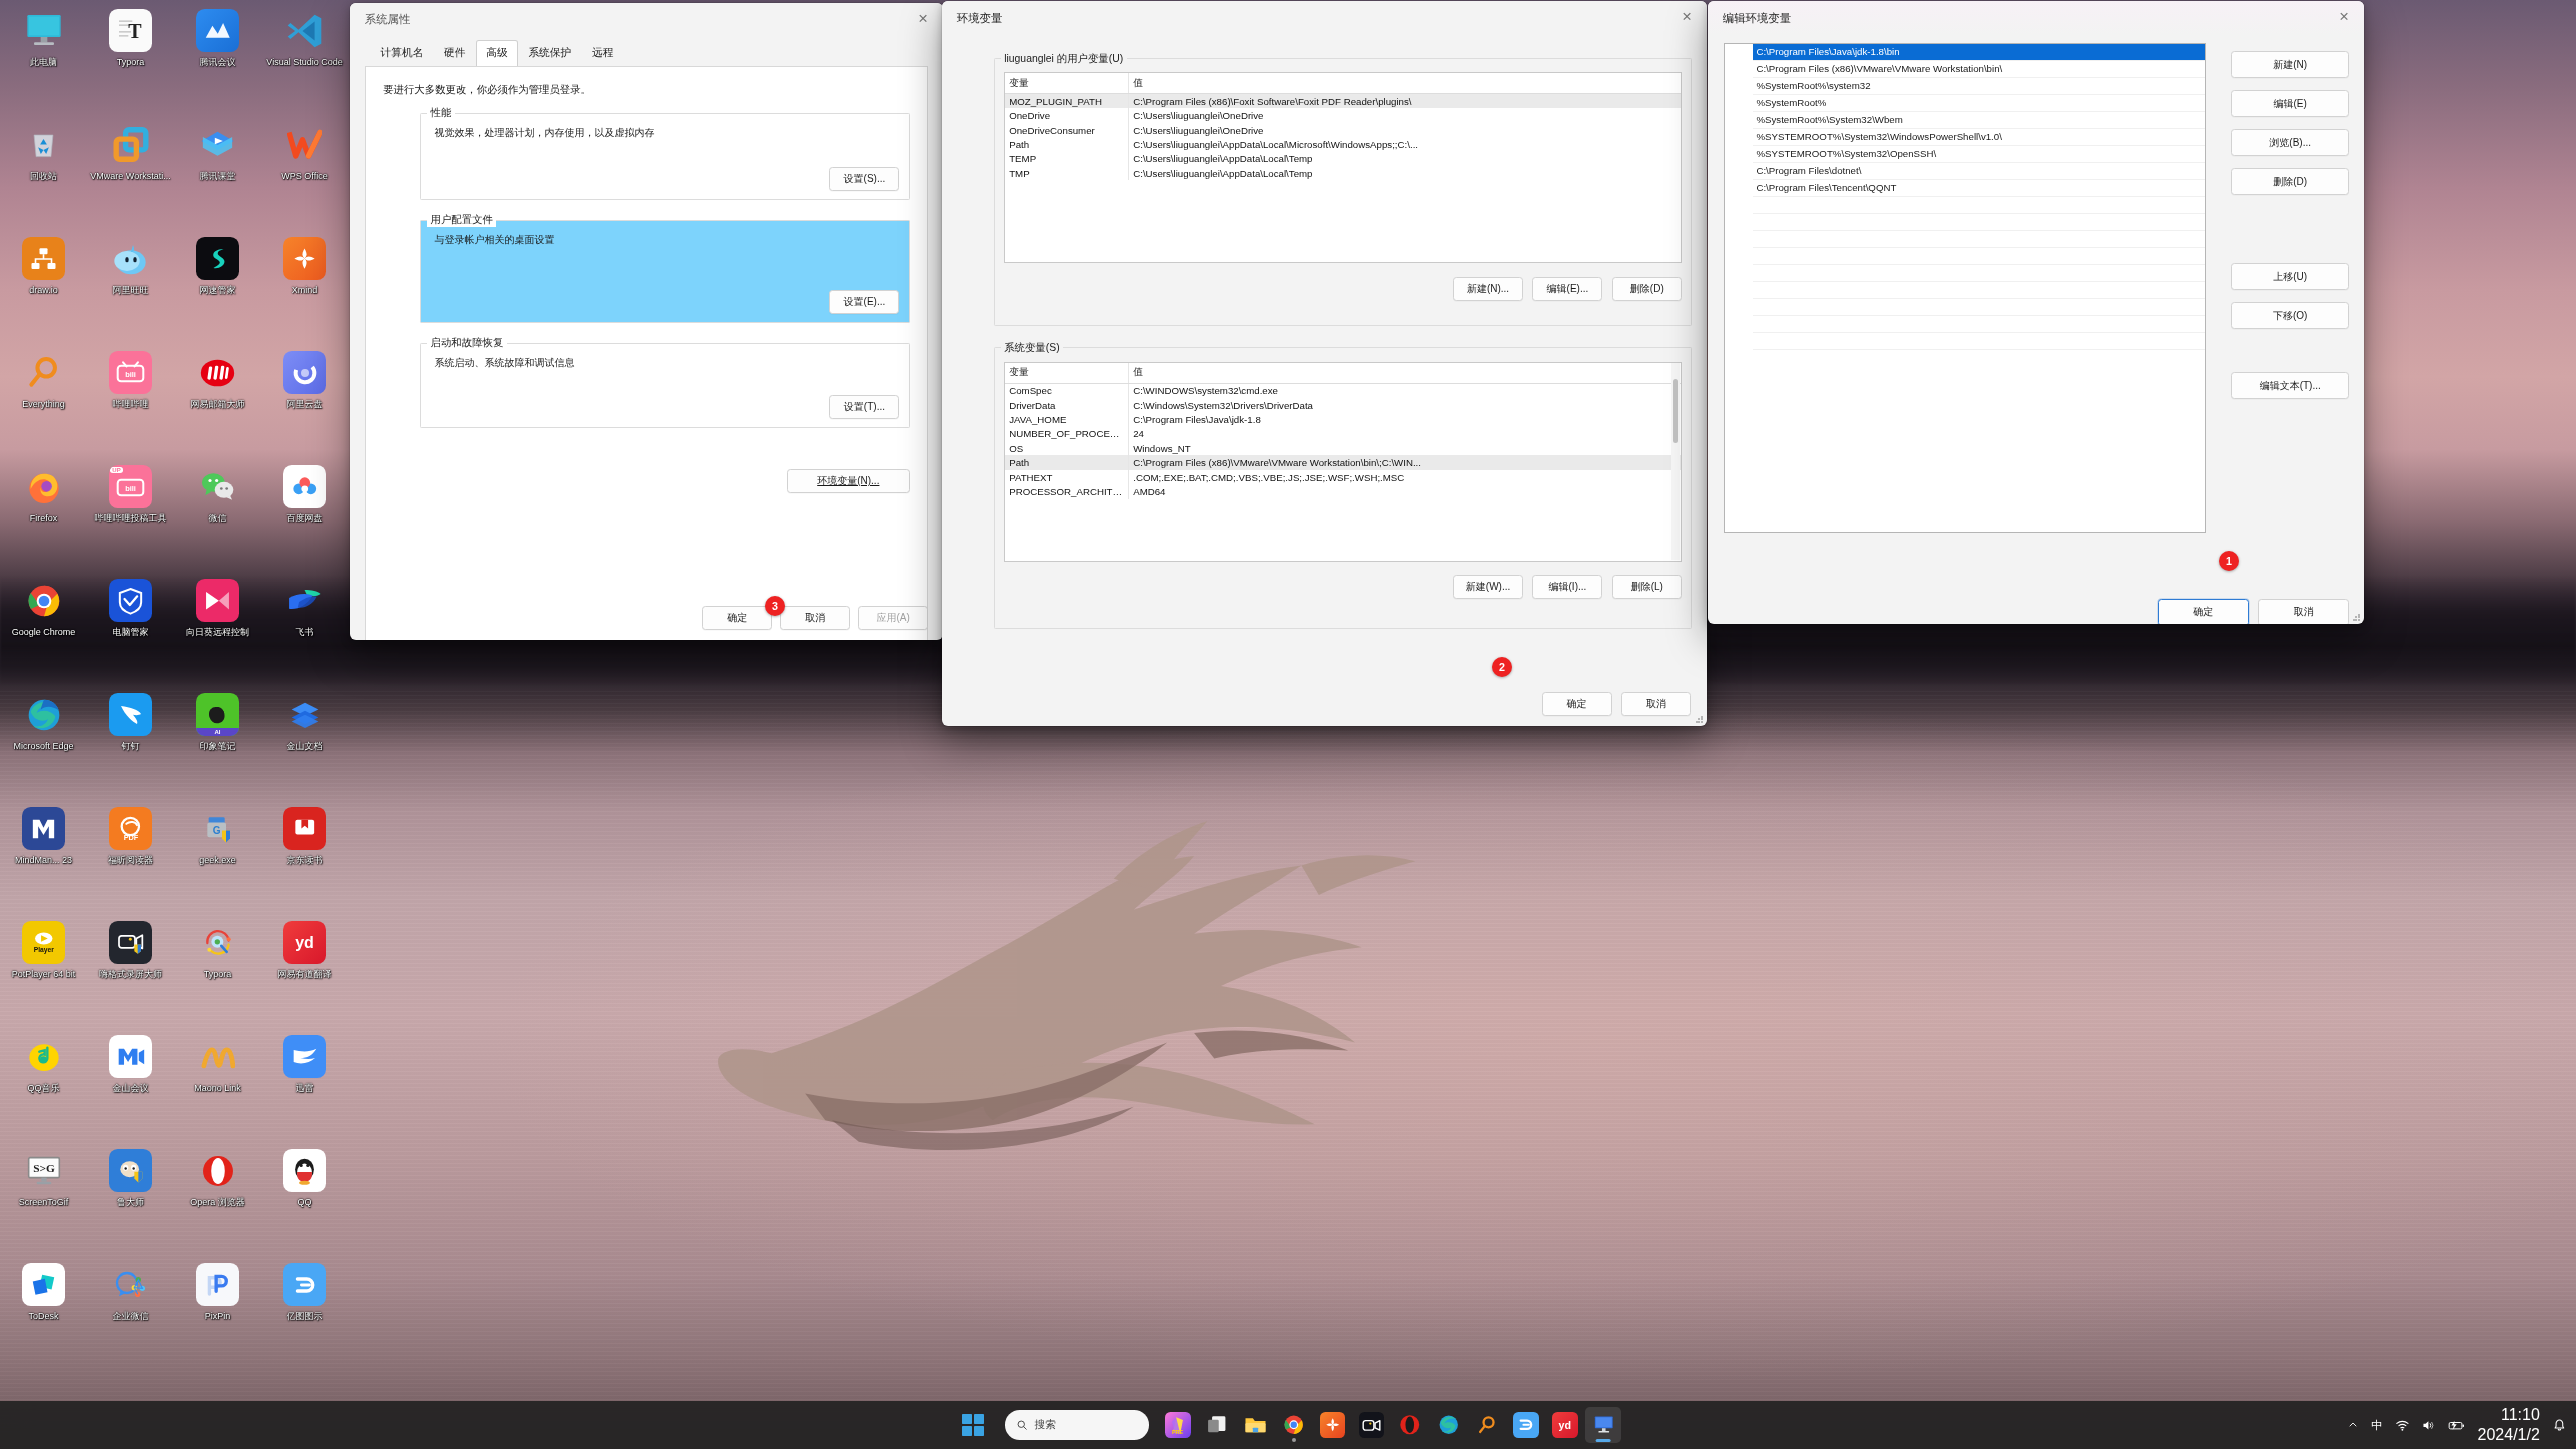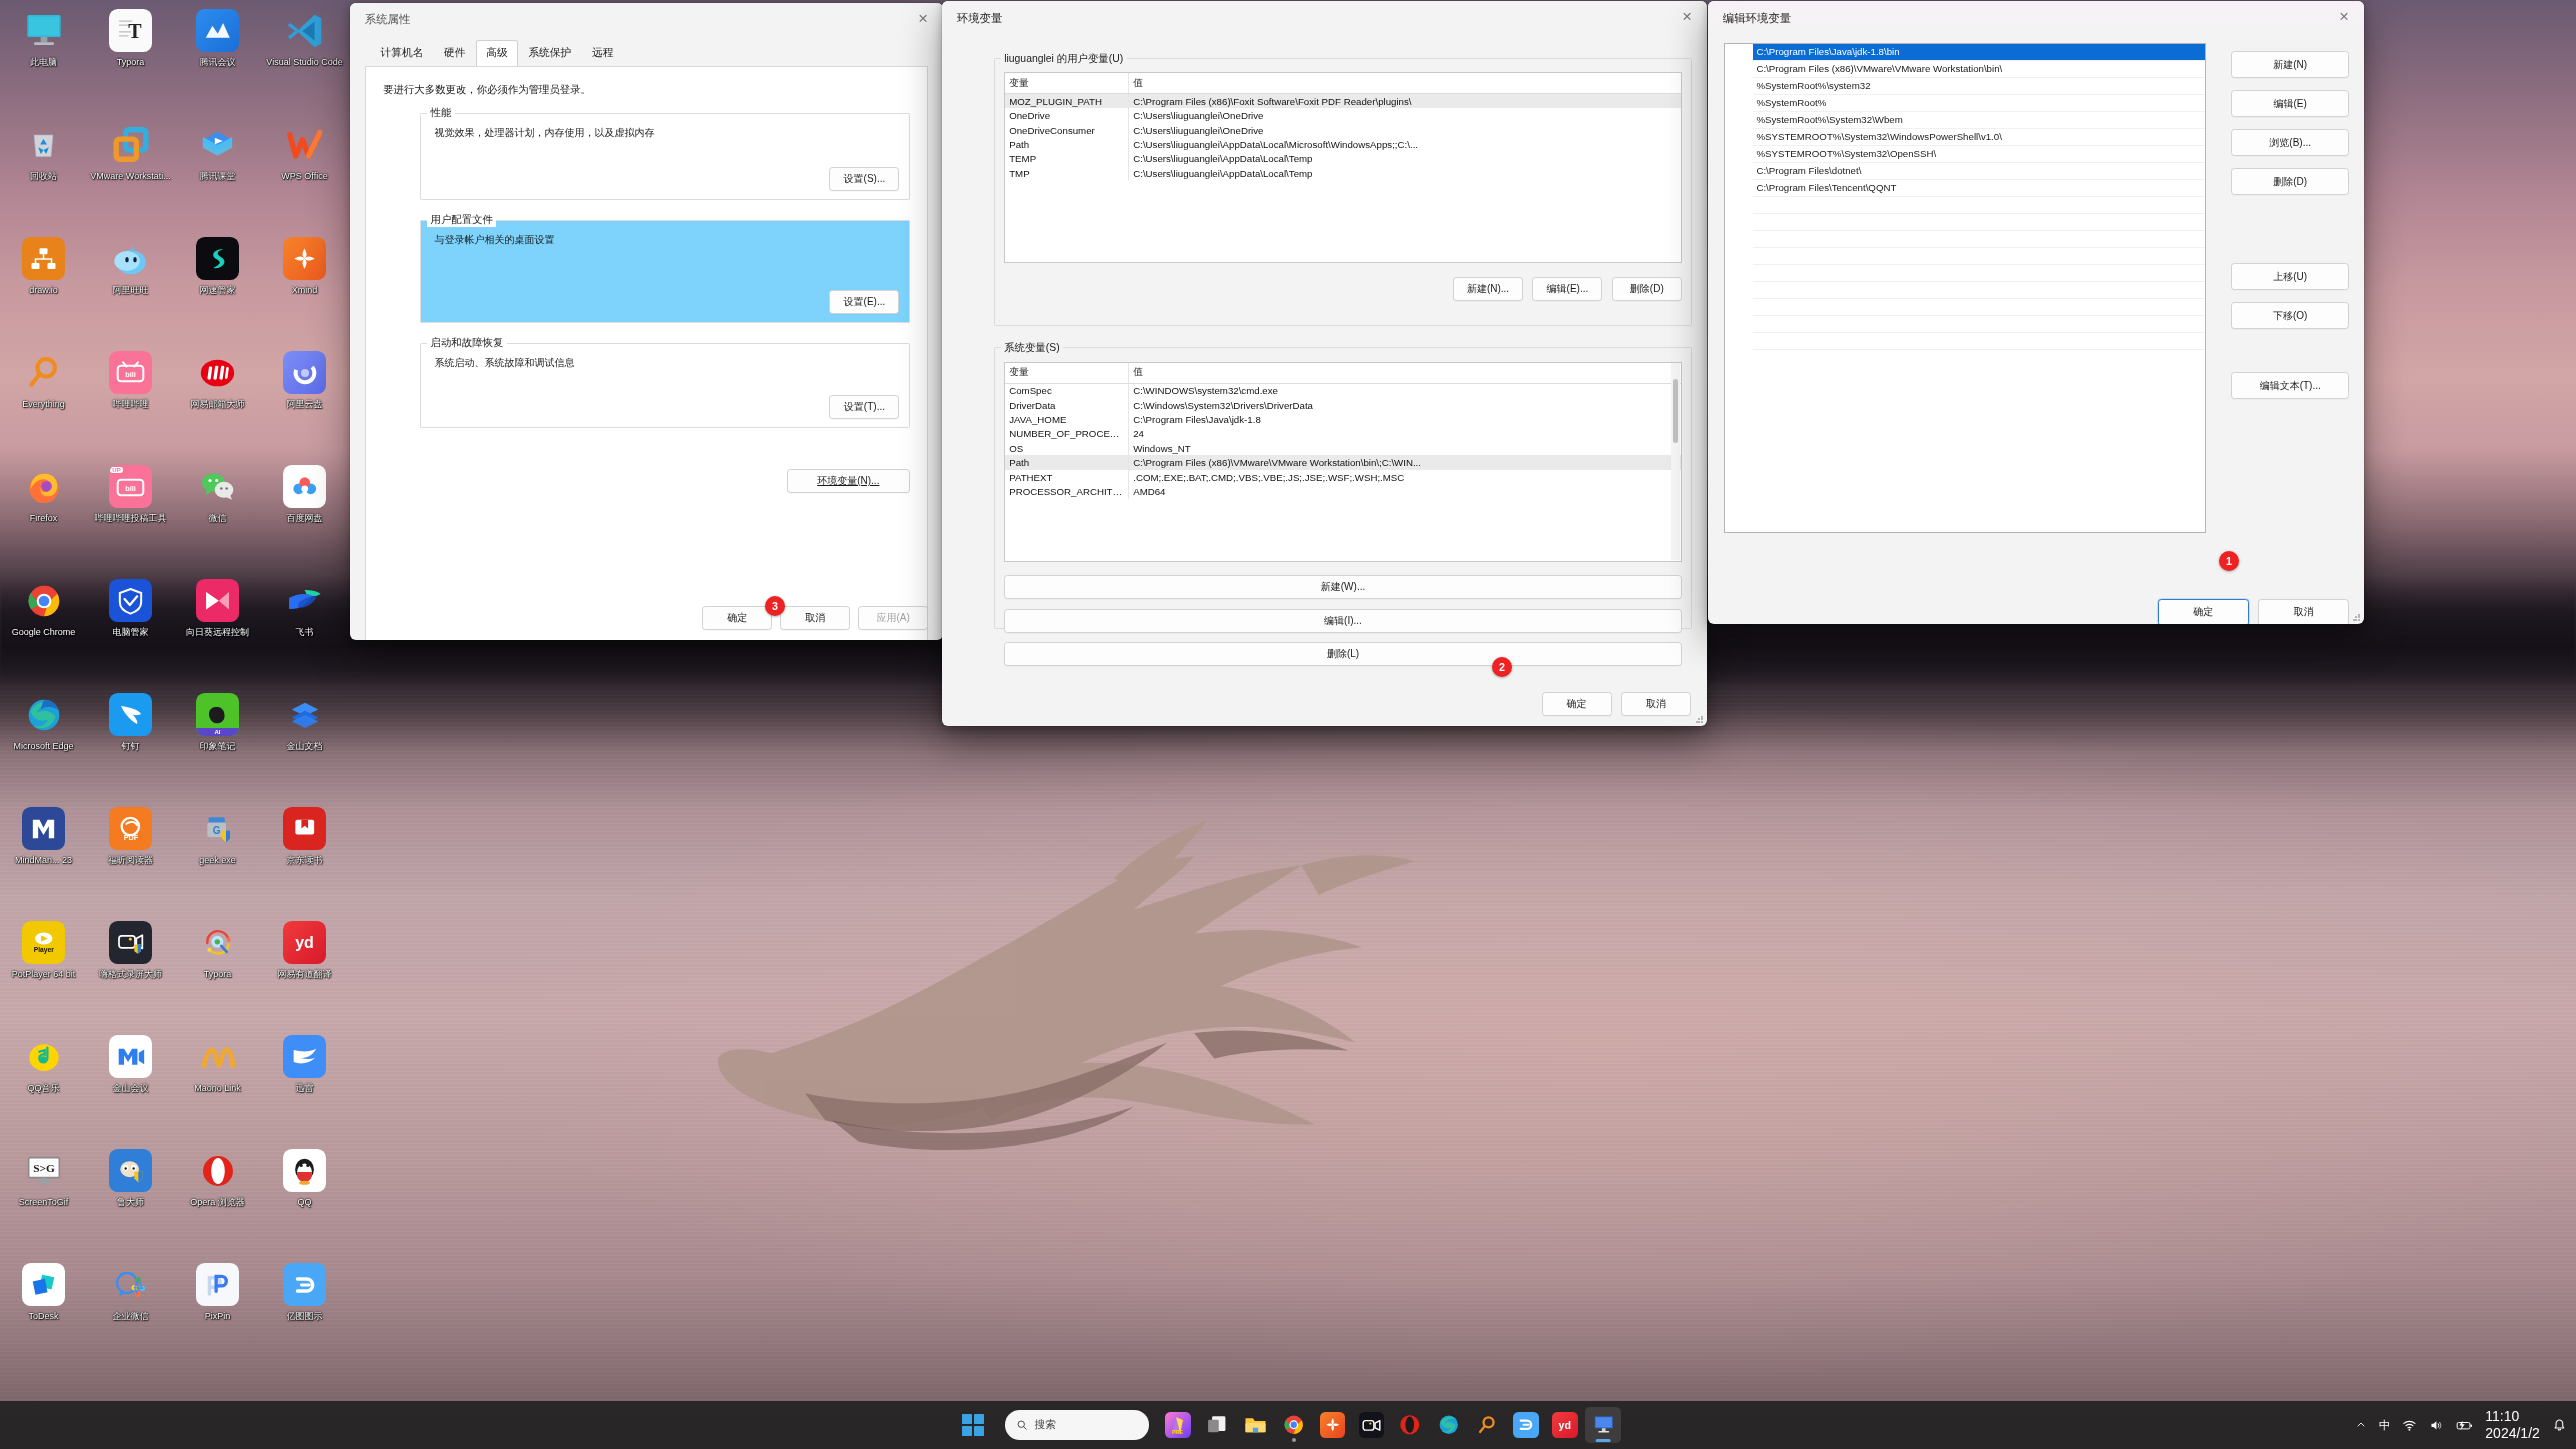--- a/index.html
+++ b/index.html
@@ -164,21 +164,21 @@
   .tb-item.open { background:rgba(255,255,255,.10); }
   .tb-ico { width:25.5px; height:25.5px; border-radius:5.4px; display:flex; align-items:center; justify-content:center; color:#fff; font-size:13.4px; font-weight:bold; position:relative; overflow:hidden; }
   .tb-dot { position:absolute; bottom:1.3px; left:50%; transform:translateX(-50%); width:4px; height:4px; border-radius:50%; background:#9a9a9a; }
   .tb-bar { position:absolute; bottom:1.3px; left:50%; transform:translateX(-50%); width:14.8px; height:2.7px; border-radius:2px; background:#56a8e8; }
   #tb-search {
     width:144px; height:29.5px; border-radius:14.8px; background:#f6f6f6;
     display:flex; align-items:center; gap:6.7px; padding:0 10.7px; margin-left:10.7px; margin-right:6.7px;
     color:#404040; font-size:10.7px;
   }
   #tb-right { position:absolute; right:9.4px; top:0; bottom:0; display:flex; align-items:center; gap:12px; color:#fff; font-size:10.7px; }
-  #tb-clock { text-align:left; line-height:1.22; font-size:14px; }
+  #tb-clock { text-align:right; line-height:1.22; font-size:16px; }
   .tray-ico { display:flex; align-items:center; justify-content:center; }
 </style>
 </head>
 <body>
 
 <div id="wallpaper">
   <div id="wall-band"></div>
   <div id="wall-water"></div>
   <svg id="driftwood" viewBox="0 0 1700 720">
     <g fill="#b0968c" opacity=".92">
@@ -830,21 +830,21 @@
             </div>
             <div class="lv-row">
               <div class="col-var">PROCESSOR_ARCHITECTURE</div>
               <div class="col-val">AMD64</div>
             </div>
           </div>
         <div class="lv-scroll">
           <div class="thumb" style="top:16px; height:64px;"></div>
         </div>
       </div>
-      <div style="display:flex; gap:9.4px; justify-content:flex-end; margin-top:13.4px;flex-direction:column;">
+      <div style="display:flex; gap:9.4px; justify-content:flex-end; margin-top:13.4px;">
         <button class="btn">新建(W)...</button>
         <button class="btn">编辑(I)...</button>
         <button class="btn">删除(L)</button>
       </div>
     </div>
   </div>
 
   <div style="position:absolute; right:16px; bottom:10.7px; display:flex; gap:9.4px;">
     <button class="btn">确定</button>
     <button class="btn">取消</button>

